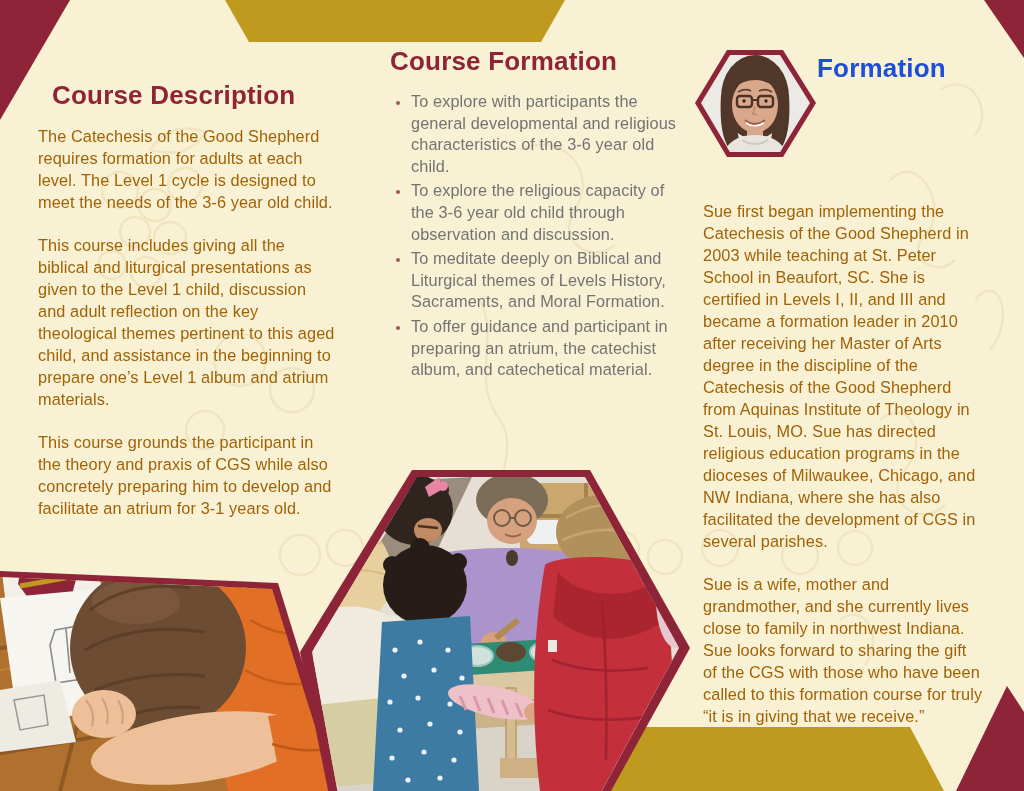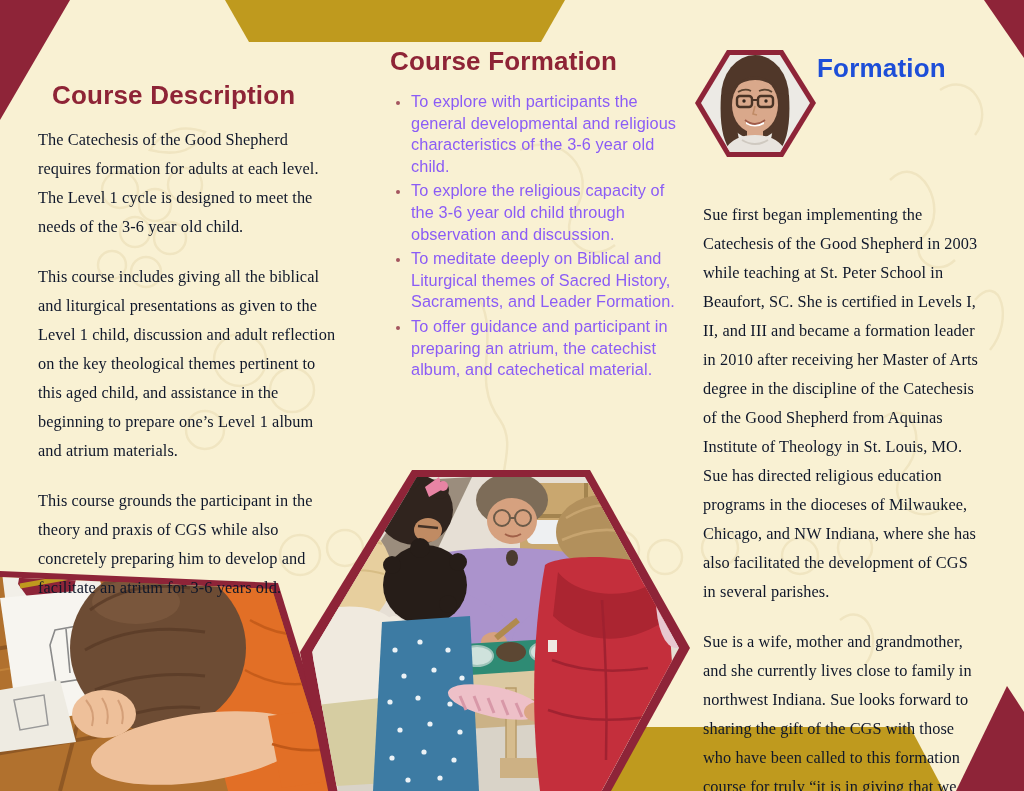--- a/index.html
+++ b/index.html
@@ -9,30 +9,29 @@
     font-family:"Liberation Sans",sans-serif;
   }
   .layer{position:absolute;left:0;top:0;width:1024px;height:791px;pointer-events:none;}
   
   .col{position:absolute;z-index:6;}
   .col h1{
     margin:0 0 15px 0;font-size:26px;font-weight:bold;color:#8e2436;
     letter-spacing:.2px;line-height:30px;
   }
   .col .body p{
-    margin:0 0 21px 0;font-size:16.3px;line-height:29px;color:#0f172a;
+    margin:0 0 21px 0;font-size:16.3px;line-height:22px;color:#a16207;
     letter-spacing:.1px;
-    font-family:Liberation Serif, serif;
   }
   .col1{left:38px;top:32px;width:300px;margin-top:48px;}
   .col1 h1{margin-left:14px;}
   .col2{left:390px;top:46px;width:288px;}
   .col2 ul{margin:0;padding:0 0 0 21px;}
   .col2 li{
-    font-size:16.3px;line-height:21.6px;color:#8b5cf6;margin:0 0 3px 0;
+    font-size:16.3px;line-height:21.6px;color:#737373;margin:0 0 3px 0;
     letter-spacing:.1px;
   }
   .col2 li::marker{color:#a4565f;font-size:14px;}
   .leader-heading{
     position:absolute;left:817px;top:52px;z-index:6;width:200px;
     font-size:26px;font-weight:bold;color:#1d4ed8;line-height:33px;letter-spacing:.2px;
   }
   .col3{left:703px;top:156px;width:280px;margin-top:44px;}
 </style>
 </head>
@@ -289,30 +288,30 @@
       <path d="M720,158 C728,140 740,135 755,135 C770,135 782,140 790,158 Z" fill="#e8e4de"></path>
       <path d="M742,140 q13,8 26,0" stroke="#cfc9c0" stroke-width="2" fill="none"></path>
     </g>
   </svg>
 
   <section class="col col1">
     <h1>Course Description</h1>
     <div class="body">
       <p>The Catechesis of the Good Shepherd requires formation for adults at each level. The Level 1 cycle is designed to meet the needs of the 3-6 year old child.</p>
       <p>This course includes giving all the biblical and liturgical presentations as given to the Level 1 child, discussion and adult reflection on the key theological themes pertinent to this aged child, and assistance in the beginning to prepare one’s Level 1 album and atrium materials.</p>
-      <p>This course grounds the participant in the theory and praxis of CGS while also concretely preparing him to develop and facilitate an atrium for 3-6 years old.</p>
+      <p>This course grounds the participant in the theory and praxis of CGS while also concretely preparing him to develop and facilitate an atrium for 3-1 years old.</p>
     </div>
   </section>
 
   <section class="col col2">
     <h1>Course Formation</h1>
     <ul>
       <li>To explore with participants the general developmental and religious characteristics of the 3-6 year old child.</li>
       <li>To explore the religious capacity of the 3-6 year old child through observation and discussion.</li>
-      <li>To meditate deeply on Biblical and Liturgical themes of Sacred History, Sacraments, and Leader Formation.</li>
+      <li>To meditate deeply on Biblical and Liturgical themes of Levels History, Sacraments, and Moral Formation.</li>
       <li>To offer guidance and participant in preparing an atrium, the catechist album, and catechetical material.</li>
     </ul>
   </section>
 
   <div class="leader-heading">
     <div>Formation</div>
   </div>
 
   <section class="col col3">
     <div class="body">

